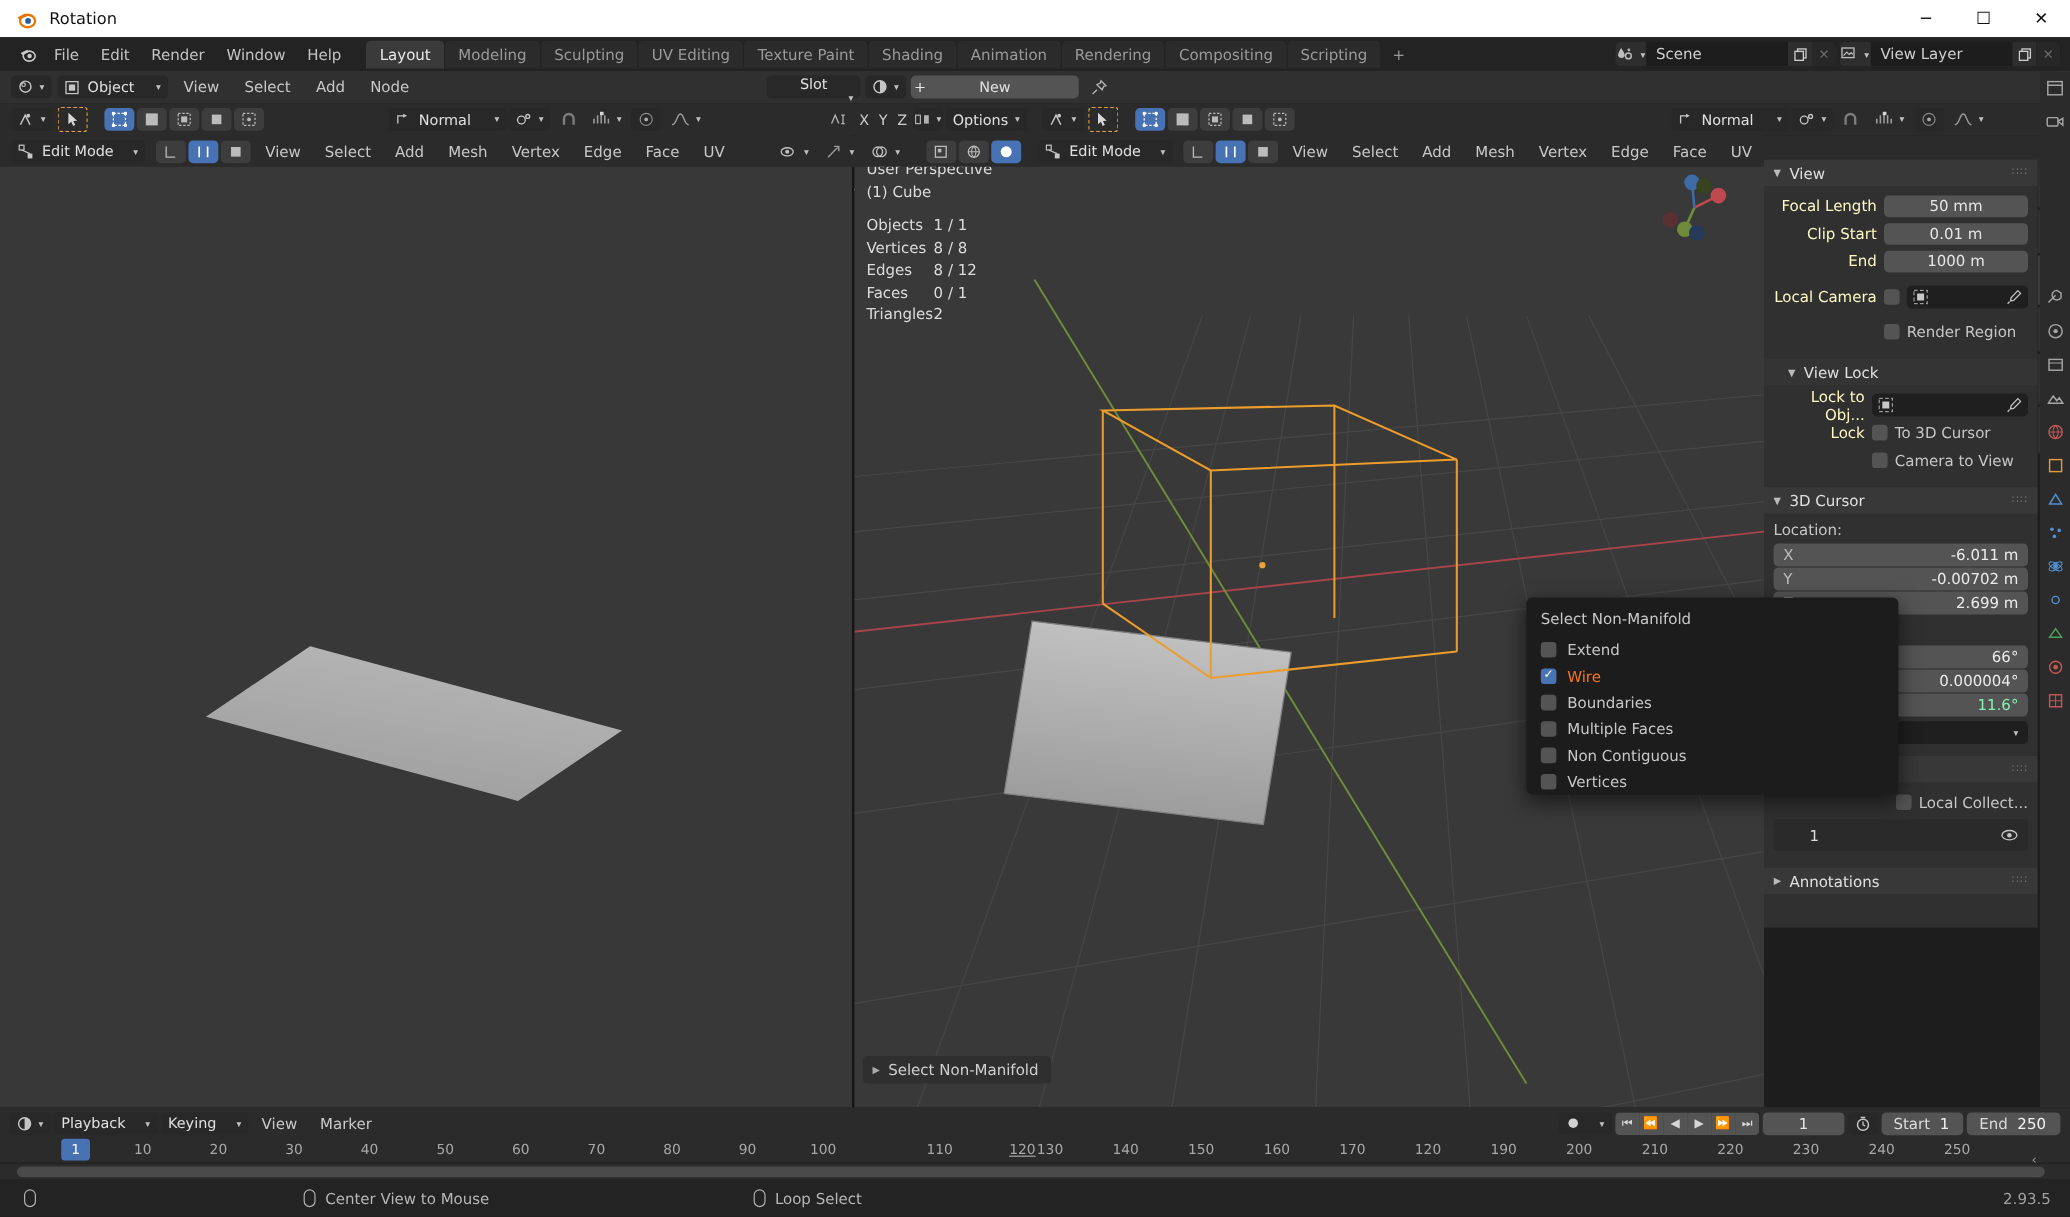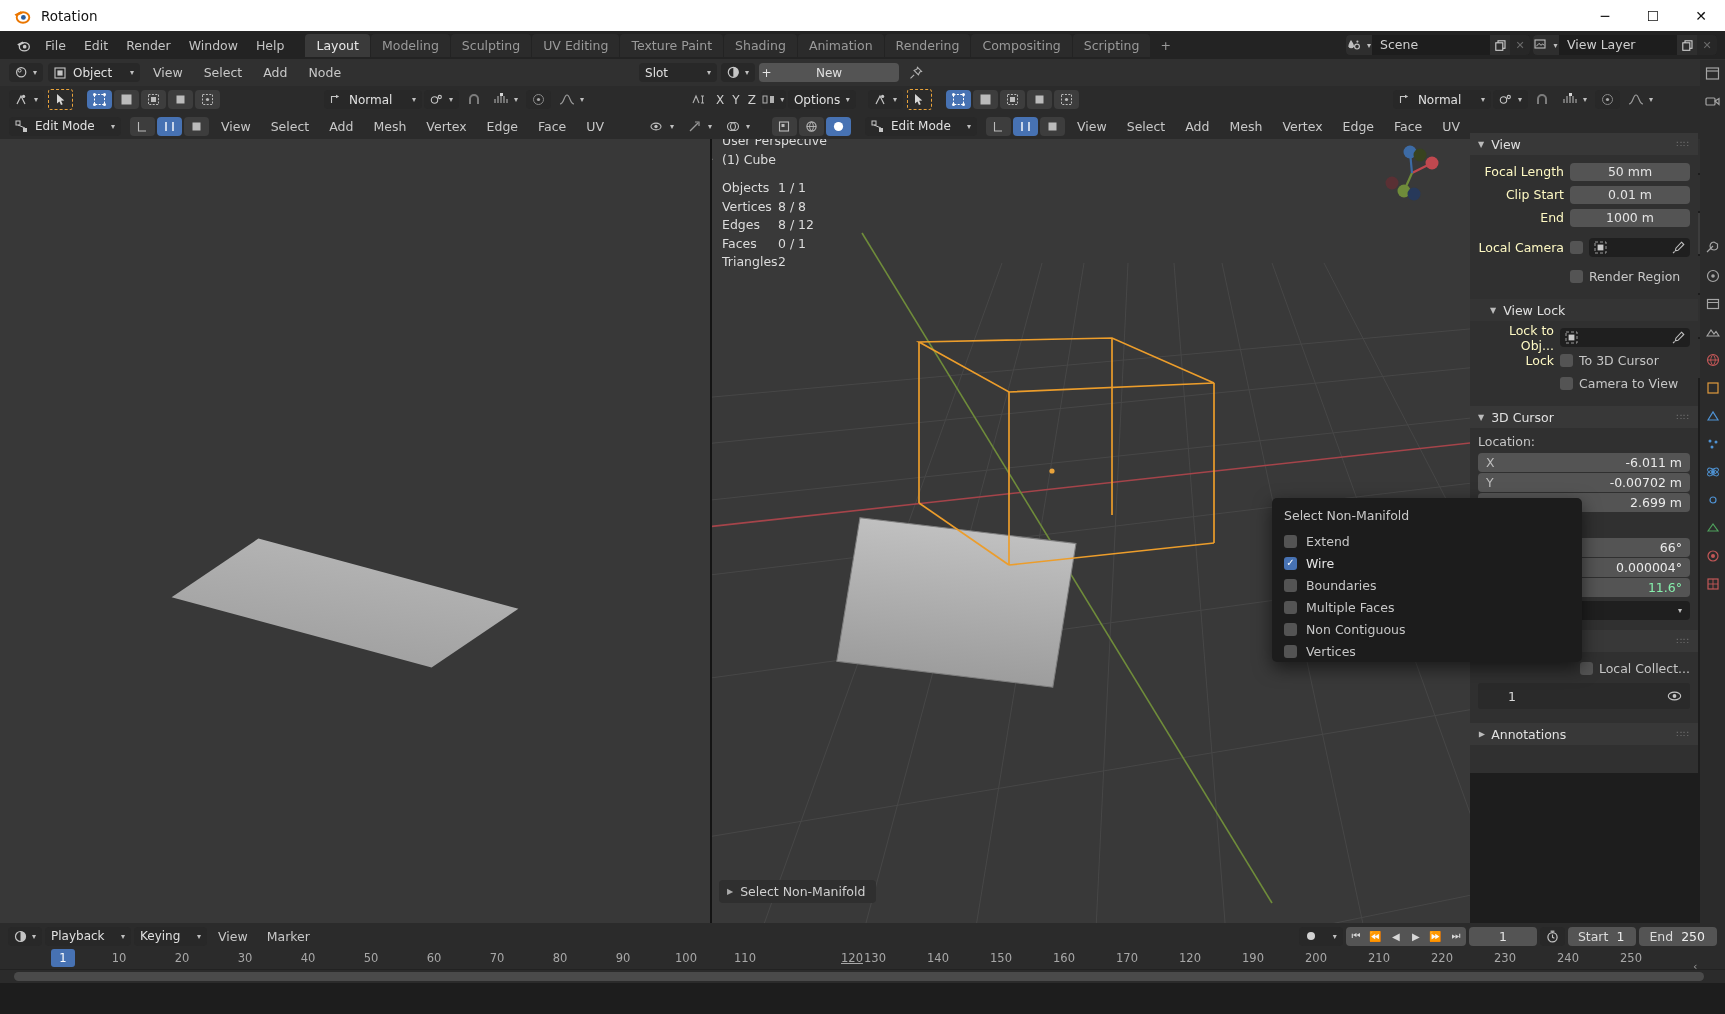--- a/index.html
+++ b/index.html
@@ -300,21 +300,21 @@
         <span style="margin-left:7px;">Object</span>
         <span class="chev" style="margin-left:auto;">▾</span>
       </div>
       <div class="mmenu">View</div>
       <div class="mmenu">Select</div>
       <div class="mmenu">Add</div>
       <div class="mmenu">Node</div>
     </div>
 
     <div style="display:flex;align-items:center;gap:4px;margin-left:290px;">
-      <div class="w dark" style="width:78px;">
+      <div class="w dark" style="width:78px;flex-direction:column;">
         <span>Slot</span>
         <span class="chev" style="margin-left:auto;">▾</span>
       </div>
       <div class="w dark">
         <svg width="13" height="13" viewBox="0 0 13 13">
             <circle cx="6.3" cy="6.3" r="5" fill="none" stroke="#c6c6c6" stroke-width="1.2"></circle>
             <path d="M6.3 1.3 A5 5 0 0 1 6.3 11.3 Z" fill="#c6c6c6"></path>
           </svg>
         <span class="chev">▾</span>
       </div>
@@ -1004,21 +1004,21 @@
   <div class="popup">
     <div class="popup-title">Select Non-Manifold</div>
     <div class="popup-row">
       <span class="cbx"></span>
       <span class="lbl">Extend</span>
     </div>
     <div class="popup-row">
       <span class="cbx on">
           <span class="tick">✓</span>
         </span>
-      <span class="lbl" style="color:#e5e5e5;">Wire</span>
+      <span class="lbl" style="color:#f97316;">Wire</span>
     </div>
     <div class="popup-row">
       <span class="cbx"></span>
       <span class="lbl">Boundaries</span>
     </div>
     <div class="popup-row">
       <span class="cbx"></span>
       <span class="lbl">Multiple Faces</span>
     </div>
     <div class="popup-row">
@@ -1090,35 +1090,50 @@
       <div class="tl-tick" style="left:119px;">10</div>
       <div class="tl-tick" style="left:182px;">20</div>
       <div class="tl-tick" style="left:245px;">30</div>
       <div class="tl-tick" style="left:308px;">40</div>
       <div class="tl-tick" style="left:371px;">50</div>
       <div class="tl-tick" style="left:434px;">60</div>
       <div class="tl-tick" style="left:497px;">70</div>
       <div class="tl-tick" style="left:560px;">80</div>
       <div class="tl-tick" style="left:623px;">90</div>
       <div class="tl-tick" style="left:686px;">100</div>
-      <div class="tl-tick" style="left:745px;">110</div>
+      <div class="tl-tick" style="left:783px;">110</div>
       <div class="tl-tick" style="left:852px;text-decoration:underline;">120</div>
       <div class="tl-tick" style="left:875px;">130</div>
       <div class="tl-tick" style="left:938px;">140</div>
       <div class="tl-tick" style="left:1001px;">150</div>
       <div class="tl-tick" style="left:1064px;">160</div>
       <div class="tl-tick" style="left:1127px;">170</div>
       <div class="tl-tick" style="left:1190px;">120</div>
       <div class="tl-tick" style="left:1253px;">190</div>
       <div class="tl-tick" style="left:1316px;">200</div>
       <div class="tl-tick" style="left:1379px;">210</div>
       <div class="tl-tick" style="left:1442px;">220</div>
       <div class="tl-tick" style="left:1505px;">230</div>
       <div class="tl-tick" style="left:1568px;">240</div>
       <div class="tl-tick" style="left:1631px;">250</div>
     </div>
     <div style="position:absolute;left:0;top:46px;width:1725px;height:1px;background:#222;"></div>
     <div class="tl-scroll"></div>
     <div style="position:absolute;left:1693px;top:37px;color:#999;font-size:11px;">‹</div>
   </div>
 
+  <div class="statusbar">
+    <div class="sb-item" style="margin-left:20px;">
+      <span class="mouse-ico"></span>
+      <span></span>
+    </div>
+    <div class="sb-item" style="margin-left:215px;">
+      <span class="mouse-ico"></span>
+      <span>Center View to Mouse</span>
+    </div>
+    <div class="sb-item" style="margin-left:220px;">
+      <span class="mouse-ico"></span>
+      <span>Loop Select</span>
+    </div>
+    <div class="sb-version">2.93.5</div>
+  </div>
 
 </div>
 
 </body></html>

